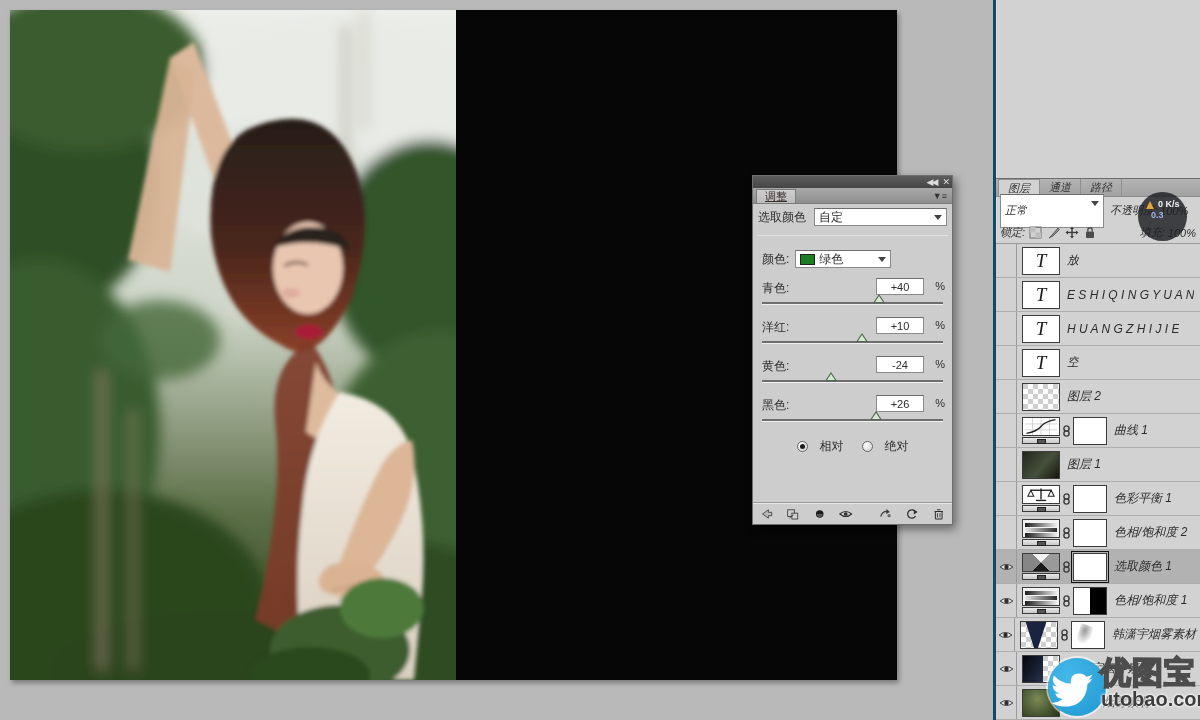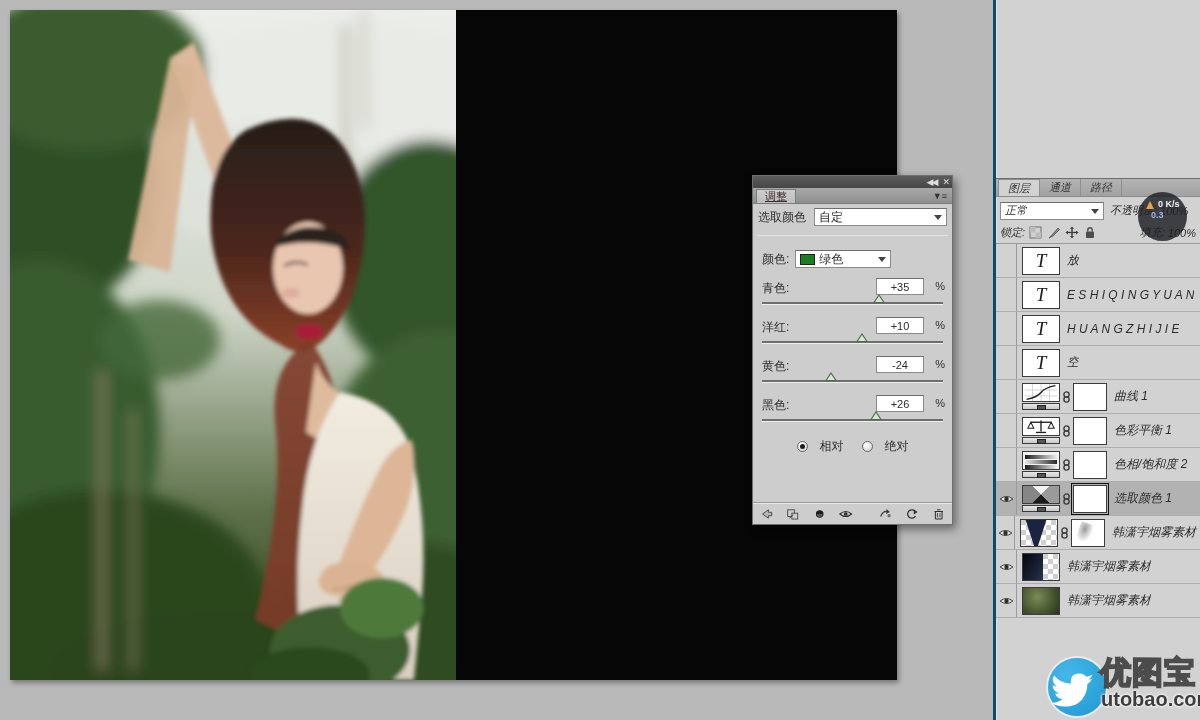--- a/index.html
+++ b/index.html
@@ -69,21 +69,21 @@
     font-size:12px; color:#2c2c2c;font-style:italic; }
   #lp-tabs { position:absolute; left:0; top:178px; right:0; height:19px;
     background:linear-gradient(#b3b3b3,#a2a2a2); border-top:1px solid #6e6e6e;
     border-bottom:1px solid #8b8b8b; display:flex; align-items:flex-end; }
   .lp-tab { height:17px; padding:0 9px; font-size:11px; line-height:16px; color:#333;
     border-right:1px solid #8f8f8f; cursor:pointer; }
   .lp-tab.active { background:#d2d2d2; border:1px solid #8f8f8f; border-bottom:none;
     margin-left:2px; }
   #lp-blendrow { position:absolute; left:0; top:199px; right:0; height:23px;
     display:flex; align-items:center; padding:0 4px; }
-  #blend-dd { width:104px; height:18px; font-size:11px; }
+  #blend-dd { width:104px; height:34px; font-size:11px; }
   .lp-lbl { font-size:11px; margin-left:6px; white-space:nowrap; }
   .lp-val { font-size:11px; margin-left:3px; }
   #lp-lockrow { position:absolute; left:0; top:222px; right:0; height:22px;
     display:flex; align-items:center; padding:0 4px; border-bottom:1px solid #9a9a9a;justify-content:space-between; }
   .lockico { width:14px; height:13px; margin-left:4px; display:inline-flex; cursor:pointer; }
   .lockico svg { width:100%; height:100%; }
 
   
   #layer-list { position:absolute; left:0; top:244px; right:0; bottom:0; overflow:hidden; }
   .lrow { position:relative; height:34px; border-bottom:1px solid #aeaeae;
@@ -256,21 +256,21 @@
     <span>颜色:</span>
     <div class="dd" style="margin-left:6px; width:96px;">
       <span class="swatch" id="color-swatch" style="background: rgb(27, 126, 34);"></span>
       <span>绿色</span>
       <span class="caret"></span>
     </div>
   </div>
 
   <div>
     <span class="sl-label" style="top:104px;">青色:</span>
-    <span class="sl-valbox" style="top:102px;">+35</span>
+    <span class="sl-valbox" style="top:102px;">+40</span>
     <span class="sl-pct" style="top:104px;">%</span>
     <div class="sl-track" style="top:126px;">
         <span class="sl-thumb" style="position: absolute; left: calc(64.5% - 6px);"></span>
       </div>
   </div>
   <div>
     <span class="sl-label" style="top:143px;">洋红:</span>
     <span class="sl-valbox" style="top:141px;">+10</span>
     <span class="sl-pct" style="top:143px;">%</span>
     <div class="sl-track" style="top:165px;">
@@ -465,20 +465,38 @@
     <span class="thumbwrap">
       <span class="thumb">
         <span class="tv tv-text">T</span>
 
       </span>
 
     </span>
 
     <span class="row-name">空</span>
   </div>
+      <div class="lrow type-checker">
+    <span class="eyecell">
+      <svg class="eye-ic" viewBox="0 0 16 11" style="visibility: hidden;">
+        <path d="M1 5.5 Q8 0 15 5.5 Q8 11 1 5.5 Z" fill="#e8e8e8" stroke="#2e2e2e"></path>
+        <circle cx="8" cy="5.5" r="2.4" fill="#2e2e2e"></circle>
+          </svg>
+    </span>
+    <span class="thumbwrap">
+      <span class="thumb">
+
+        <span class="tv tv-checker"></span>
+
+      </span>
+
+    </span>
+
+    <span class="row-name">图层 2</span>
+  </div>
       <div class="lrow type-adj-curves has-mini">
     <span class="eyecell">
       <svg class="eye-ic" viewBox="0 0 16 11" style="visibility: hidden;">
         <path d="M1 5.5 Q8 0 15 5.5 Q8 11 1 5.5 Z" fill="#e8e8e8" stroke="#2e2e2e"></path>
         <circle cx="8" cy="5.5" r="2.4" fill="#2e2e2e"></circle>
           </svg>
     </span>
     <span class="thumbwrap">
       <span class="thumb">
 
@@ -492,20 +510,38 @@
       <span class="minislider"></span>
     </span>
     <span class="maskwrap">
       <svg class="chain" viewBox="0 0 11 12">
         <circle cx="5.5" cy="3.5" r="2.6" fill="none" stroke="#3c3c3c" stroke-width="1.4"></circle>
         <circle cx="5.5" cy="8.5" r="2.6" fill="none" stroke="#3c3c3c" stroke-width="1.4"></circle>
           </svg>
       <span class="mask mask-white"></span>
     </span>
     <span class="row-name">曲线 1</span>
+  </div>
+      <div class="lrow type-photo-dark">
+    <span class="eyecell">
+      <svg class="eye-ic" viewBox="0 0 16 11" style="visibility: hidden;">
+        <path d="M1 5.5 Q8 0 15 5.5 Q8 11 1 5.5 Z" fill="#e8e8e8" stroke="#2e2e2e"></path>
+        <circle cx="8" cy="5.5" r="2.4" fill="#2e2e2e"></circle>
+          </svg>
+    </span>
+    <span class="thumbwrap">
+      <span class="thumb">
+
+        <span class="tv tv-photodark"></span>
+
+      </span>
+
+    </span>
+
+    <span class="row-name">图层 1</span>
   </div>
       <div class="lrow type-adj-balance has-mini">
     <span class="eyecell">
       <svg class="eye-ic" viewBox="0 0 16 11" style="visibility: hidden;">
         <path d="M1 5.5 Q8 0 15 5.5 Q8 11 1 5.5 Z" fill="#e8e8e8" stroke="#2e2e2e"></path>
         <circle cx="8" cy="5.5" r="2.4" fill="#2e2e2e"></circle>
           </svg>
     </span>
     <span class="thumbwrap">
       <span class="thumb">
@@ -570,20 +606,44 @@
       <span class="minislider"></span>
     </span>
     <span class="maskwrap">
       <svg class="chain" viewBox="0 0 11 12">
         <circle cx="5.5" cy="3.5" r="2.6" fill="none" stroke="#3c3c3c" stroke-width="1.4"></circle>
         <circle cx="5.5" cy="8.5" r="2.6" fill="none" stroke="#3c3c3c" stroke-width="1.4"></circle>
           </svg>
       <span class="mask mask-white"></span>
     </span>
     <span class="row-name">选取颜色 1</span>
+  </div>
+      <div class="lrow type-adj-huesat has-mini">
+    <span class="eyecell">
+      <svg class="eye-ic" viewBox="0 0 16 11">
+        <path d="M1 5.5 Q8 0 15 5.5 Q8 11 1 5.5 Z" fill="#e8e8e8" stroke="#2e2e2e"></path>
+        <circle cx="8" cy="5.5" r="2.4" fill="#2e2e2e"></circle>
+          </svg>
+    </span>
+    <span class="thumbwrap">
+      <span class="thumb">
+
+        <span class="tv tv-huesat"></span>
+
+      </span>
+      <span class="minislider"></span>
+    </span>
+    <span class="maskwrap">
+      <svg class="chain" viewBox="0 0 11 12">
+        <circle cx="5.5" cy="3.5" r="2.6" fill="none" stroke="#3c3c3c" stroke-width="1.4"></circle>
+        <circle cx="5.5" cy="8.5" r="2.6" fill="none" stroke="#3c3c3c" stroke-width="1.4"></circle>
+          </svg>
+      <span class="mask mask-halfbw"></span>
+    </span>
+    <span class="row-name">色相/饱和度 1</span>
   </div>
       <div class="lrow type-smoke-wedge">
     <span class="eyecell">
       <svg class="eye-ic" viewBox="0 0 16 11">
         <path d="M1 5.5 Q8 0 15 5.5 Q8 11 1 5.5 Z" fill="#e8e8e8" stroke="#2e2e2e"></path>
         <circle cx="8" cy="5.5" r="2.4" fill="#2e2e2e"></circle>
           </svg>
     </span>
     <span class="thumbwrap">
       <span class="thumb">

